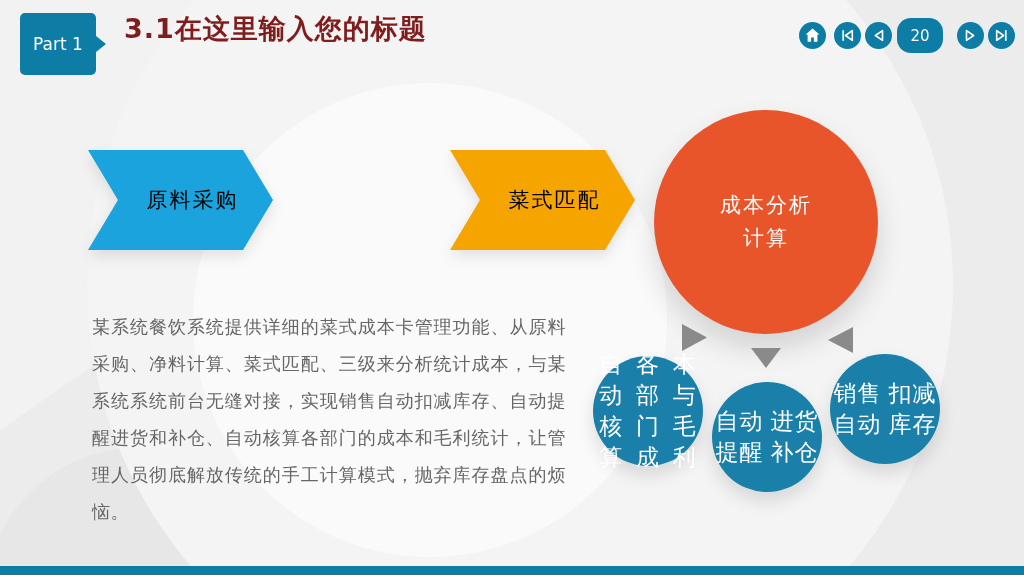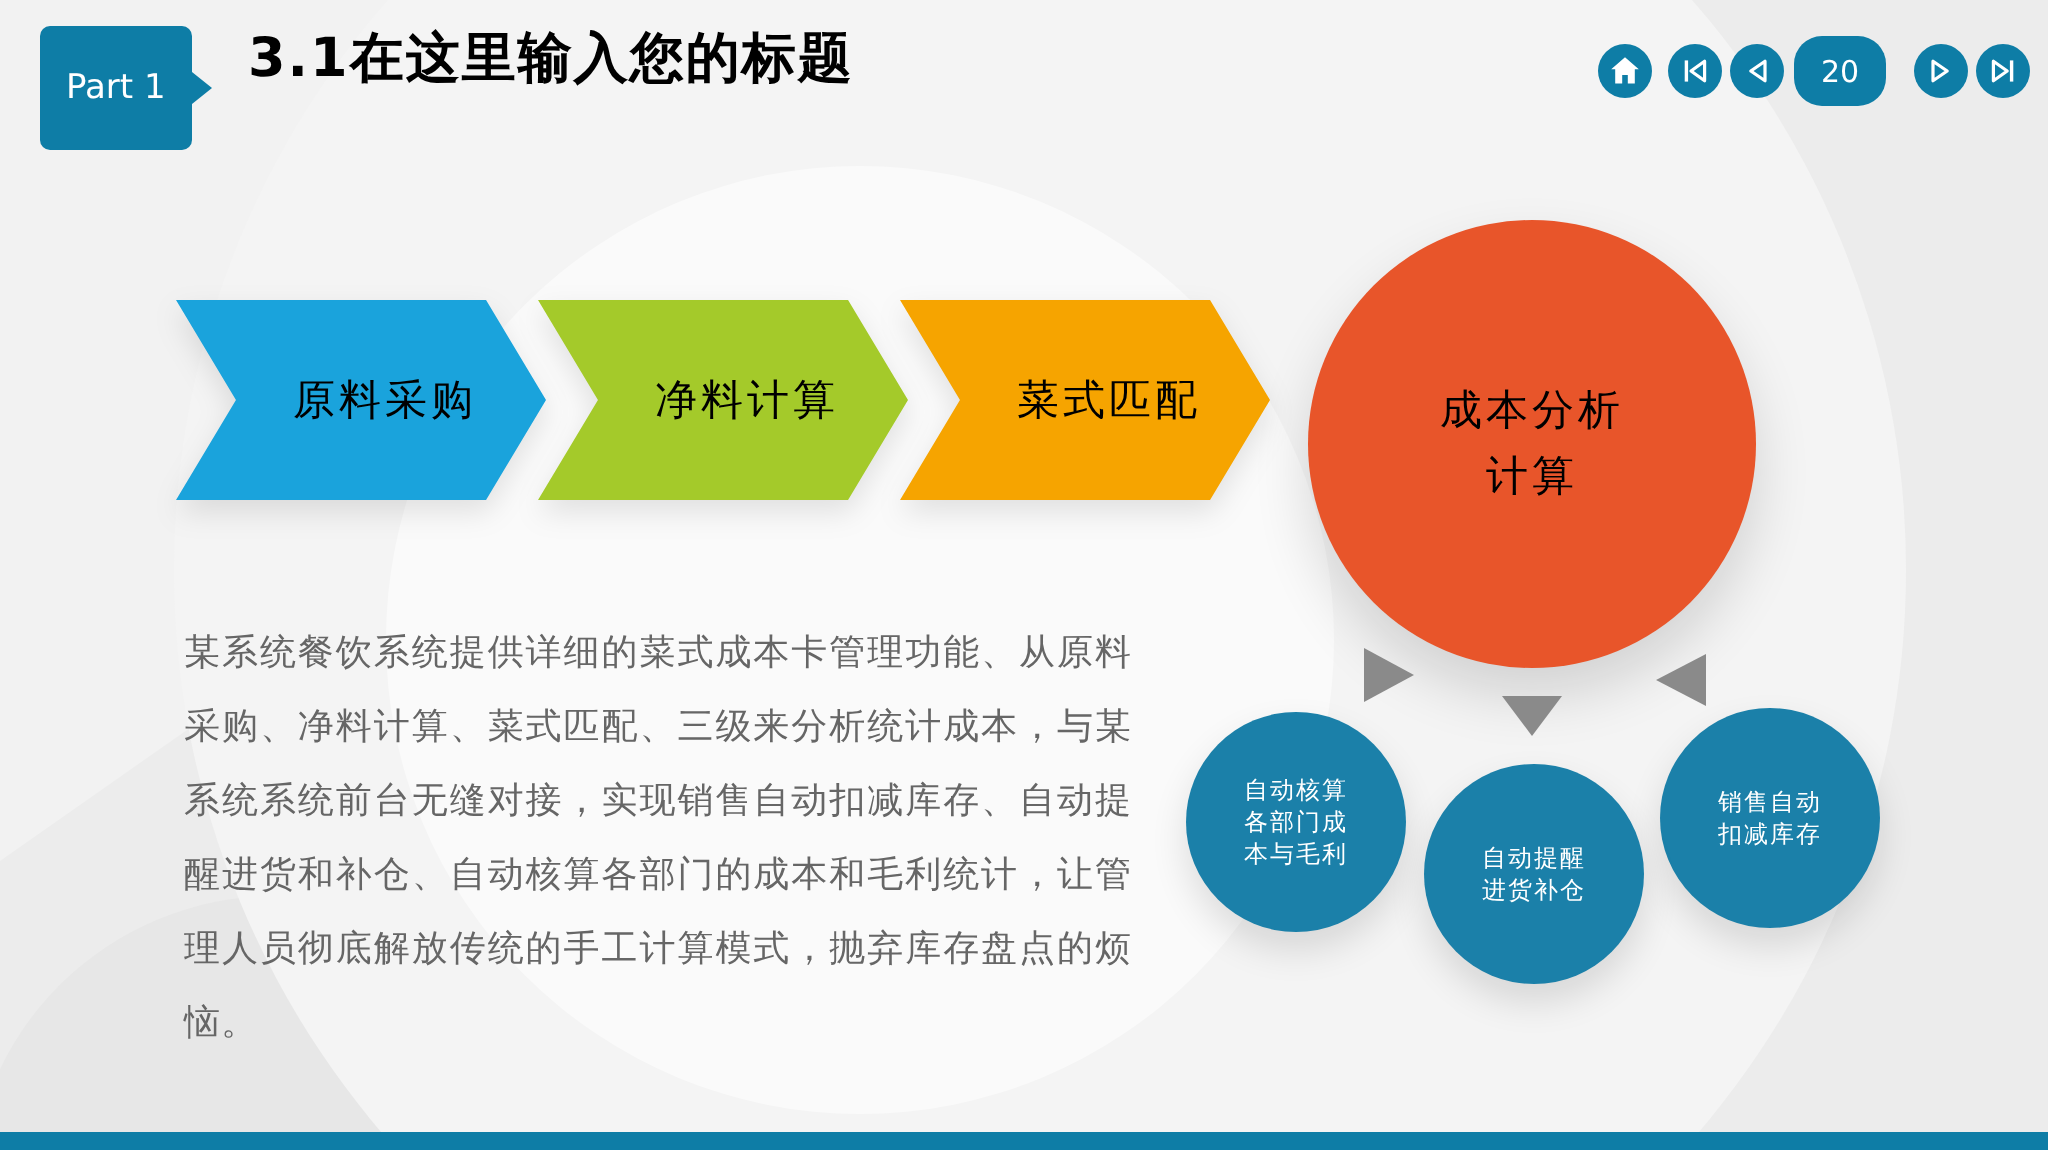--- a/index.html
+++ b/index.html
@@ -16,53 +16,53 @@
   .bg-circle-big{position:absolute;left:87px;top:-148px;width:866px;height:866px;
     border-radius:50%;background:#f4f4f4;z-index:0;}
   .bg-circle-inner{position:absolute;left:193px;top:83px;width:474px;height:474px;
     border-radius:50%;background:#fafafa;z-index:0;}
   
   .part-badge{position:absolute;left:20px;top:13px;height:30px;line-height:30px;
     padding:16px 13px;border-radius:5px;color:#fff;font-size:17px;z-index:3;}
   .part-badge::after{content:"";position:absolute;left:100%;top:50%;margin-top:-8px;
     border:8px solid transparent;border-left:10px solid #0e7da6;}
   .slide-title{position:absolute;left:124px;top:11px;font-size:27px;font-weight:600;
-    color:#000000;letter-spacing:1px;z-index:3;}
+    color:#7f1d1d;letter-spacing:1px;z-index:3;}
   
   .nav{position:absolute;right:9px;top:18px;display:flex;align-items:center;z-index:3;}
   .nav-btn{width:27px;height:27px;border-radius:50%;display:flex;align-items:center;
     justify-content:center;cursor:pointer;flex:none;}
   .nav-btn svg{display:block;}
   .m8{margin-right:8px}.m4{margin-right:4px}.m5{margin-right:5px}.m14{margin-right:14px}
   .nav-pill{height:35px;width:46px;border-radius:14px;display:flex;align-items:center;
     justify-content:center;color:#fff;font-size:15px;cursor:pointer;flex:none;}
   
   .step-wrap{position:absolute;top:150px;width:185px;height:100px;z-index:2;
     filter:drop-shadow(0 6px 7px rgba(0,0,0,.10));}
   .step{width:100%;height:100%;display:flex;align-items:center;justify-content:center;
     padding-left:24px;box-sizing:border-box;color:#000000;font-size:21px;letter-spacing:2px;
     clip-path:polygon(0 0,83.8% 0,100% 50%,83.8% 100%,0 100%,16.2% 50%);}
   .s1{left:88px}.s2{left:269px}.s3{left:450px}
   
   .result-circle{position:absolute;left:654px;top:110px;width:224px;height:224px;
     border-radius:50%;display:flex;flex-direction:column;align-items:center;
-    justify-content:center;color:#000000;font-size:21px;letter-spacing:2px;line-height:1.55;
+    justify-content:center;color:#ffffff;font-size:21px;letter-spacing:2px;line-height:1.55;
     box-shadow:0 14px 28px rgba(0,0,0,.14);z-index:2;text-align:center;}
   
   .tri{position:absolute;z-index:2;}
   .tri-right{left:682px;top:324px;width:25px;height:27px;
     clip-path:polygon(0 0,100% 50%,0 100%);}
   .tri-down{left:751px;top:348px;width:30px;height:20px;
     clip-path:polygon(0 0,100% 0,50% 100%);}
   .tri-left{left:828px;top:327px;width:25px;height:26px;
     clip-path:polygon(100% 0,0 50%,100% 100%);}
   
   .outcome{position:absolute;width:110px;height:110px;border-radius:50%;display:flex;
-    flex-direction:column;align-items:center;justify-content:center;color:#fff;
-    font-size:12px;line-height:1.35;text-align:center;letter-spacing:1px;
+    flex-direction:row;align-items:center;justify-content:center;color:#fff;
+    font-size:23px;line-height:1.35;text-align:center;letter-spacing:1px;
     box-shadow:0 9px 18px rgba(0,0,0,.12);z-index:2;}
   .o1{left:593px;top:356px}.o2{left:712px;top:382px}.o3{left:830px;top:354px}
   
   .description{position:absolute;left:92px;top:308px;width:474px;margin:0;
     font-size:18px;line-height:37px;color:#666;text-align:justify;z-index:2;
     letter-spacing:0.5px;}
   
   .bottom-bar{position:absolute;left:0;bottom:0;width:100%;height:9px;z-index:3;}
 </style>
 </head>
@@ -117,25 +117,20 @@
           </svg>
       </span>
     </div>
   </div>
 
   <div class="step-wrap s1">
     <div class="step" style="background-color: rgb(26, 163, 220);">
       <span>原料采购</span>
     </div>
   </div>
-  <div class="step-wrap s2">
-    <div class="step" style="background-color: rgb(164, 202, 42);">
-      <span>净料计算</span>
-    </div>
-  </div>
   <div class="step-wrap s3">
     <div class="step" style="background-color: rgb(246, 164, 0);">
       <span>菜式匹配</span>
     </div>
   </div>
 
   <div class="result-circle" style="background-color: rgb(232, 85, 42);">
     <span>成本分析</span>
     <span>计算</span>
   </div>

